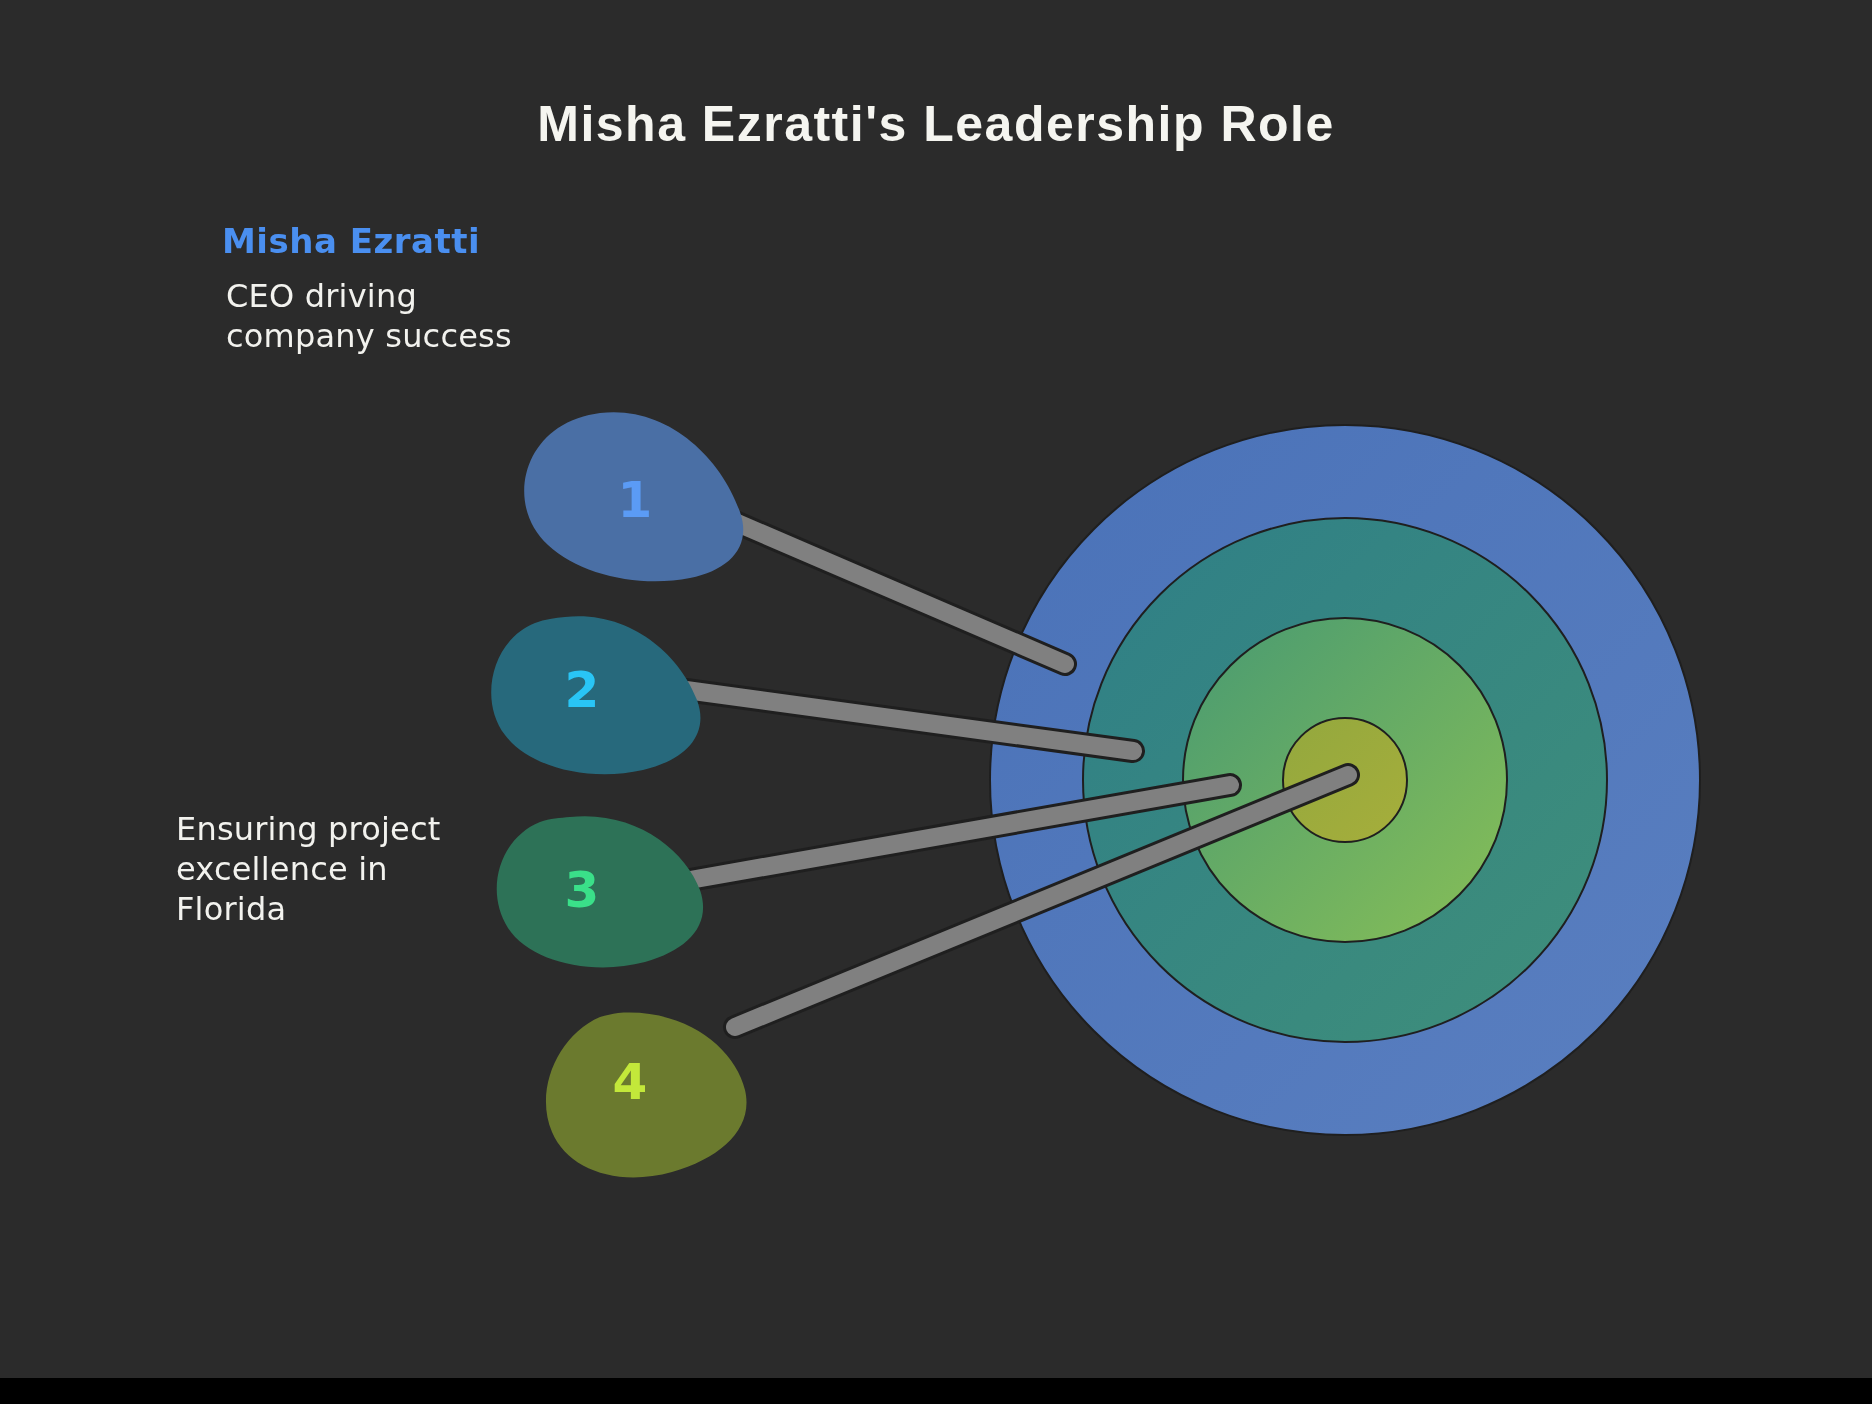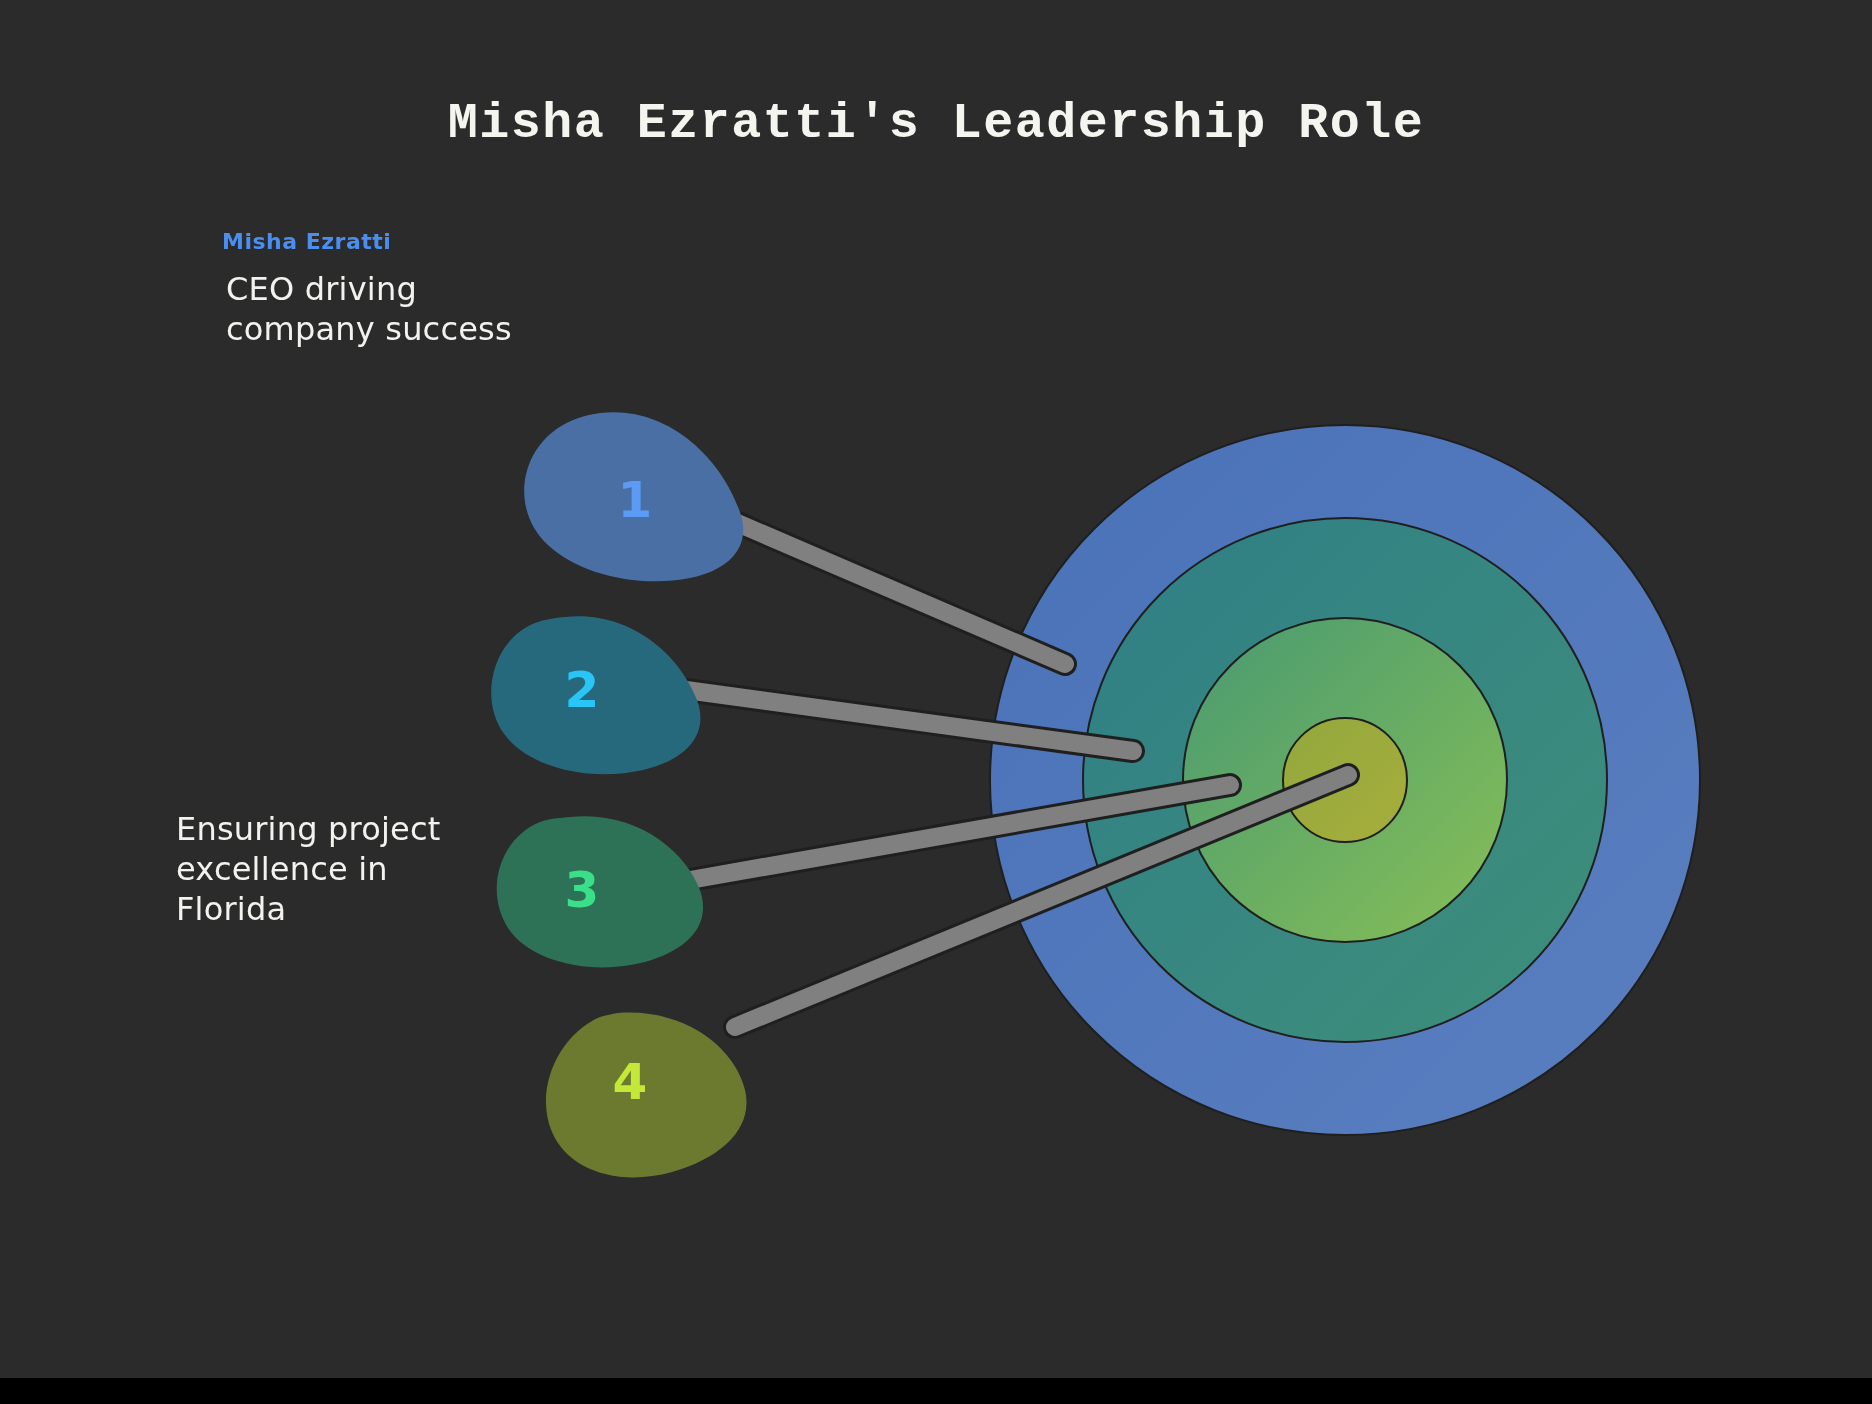--- a/index.html
+++ b/index.html
@@ -28,40 +28,40 @@
   #chart-title {
     position: absolute;
     left: 0;
     top: 95px;
     width: 1872px;
     text-align: center;
     color: #f5f5f0;
     font-size: 50px;
     font-weight: bold;
     letter-spacing: 1.5px;
-    font-family: Liberation Mono, monospace;
+    font-family: Liberation Sans, sans-serif;
   }
 
   
   .legend {
     position: absolute;
     left: 0;
     top: 0;
     width: 520px;
     height: 1404px;
   }
   .legend-item {
     position: absolute;
     width: 330px;
   }
   .legend-heading {
-    font-size: 22px;
+    font-size: 34px;
     font-weight: bold;
     line-height: 1.17;
-    margin: 7px 0 14px 0;
+    margin: 0 0 14px 0;
     letter-spacing: 0.5px;
   }
   .legend-desc {
     font-size: 32px;
     line-height: 1.25;
     color: #f2f2ee;
     margin: 4px;
     letter-spacing: 0.2px;
   }
 

